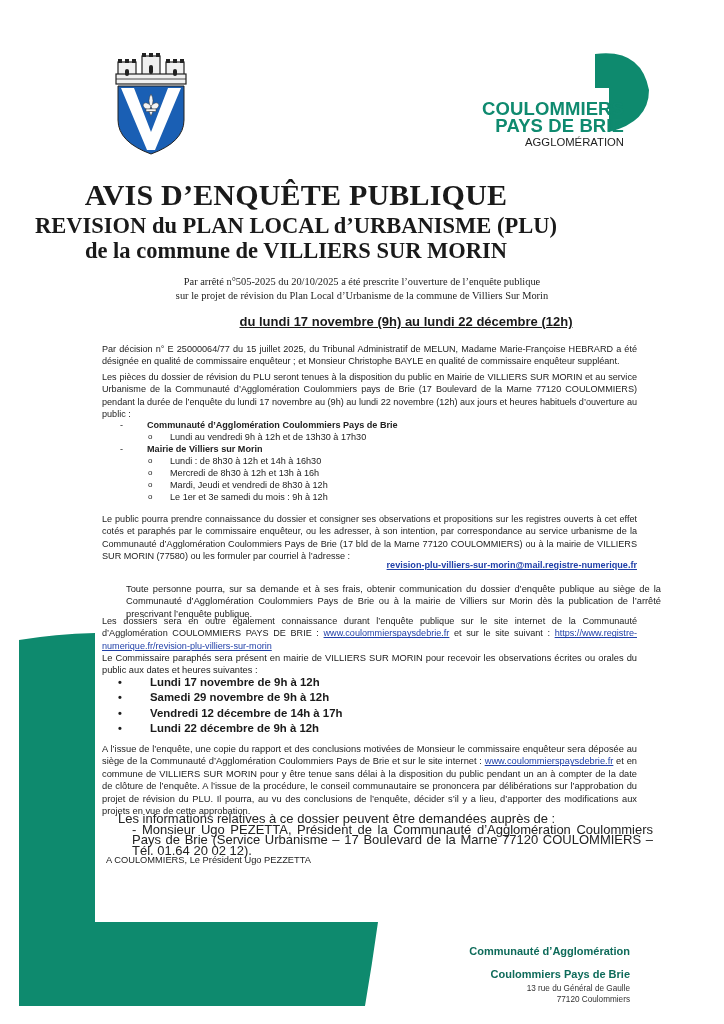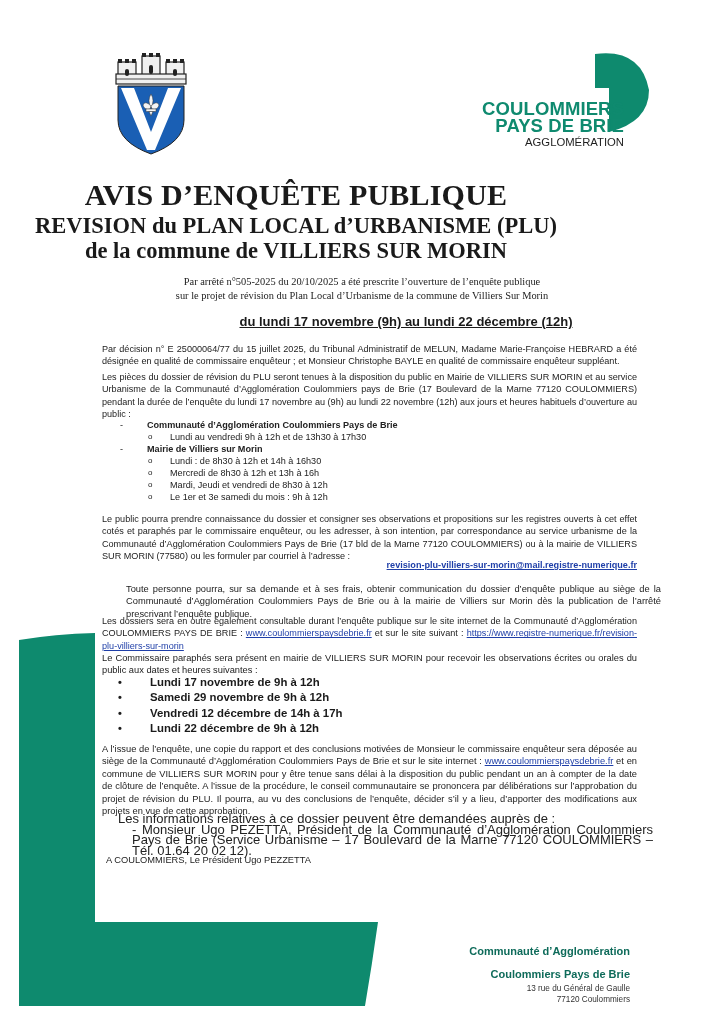--- a/index.html
+++ b/index.html
@@ -146,21 +146,21 @@
 </div>
 
 <div class="para" style="top:513px;">Le public pourra prendre connaissance du dossier et consigner ses observations et propositions sur les registres ouverts à cet effet cotés et paraphés par le commissaire enquêteur, ou les adresser, à son intention, par correspondance au service urbanisme de la Communauté d’Agglomération Coulommiers Pays de Brie (17 bld de la Marne 77120 COULOMMIERS) ou à la mairie de VILLIERS SUR MORIN (77580) ou les formuler par courriel à l’adresse :</div>
 <div class="para" style="top:559px; text-align:right; padding-left:60px; width:475px;font-weight:bold;">
   <span class="link">revision-plu-villiers-sur-morin@mail.registre-numerique.fr</span>
 </div>
 
 <div class="para narrow" style="top:583px;margin-left:24px;">Toute personne pourra, sur sa demande et à ses frais, obtenir communication du dossier d’enquête publique au siège de la Communauté d’Agglomération Coulommiers Pays de Brie ou à la mairie de Villiers sur Morin dès la publication de l’arrêté prescrivant l’enquête publique.</div>
 
 <div class="para" style="top:615px;">
-  <span>Les dossiers sera en outre également consultable durant l’enquête publique sur le site internet de la Communauté d’Agglomération COULOMMIERS PAYS DE BRIE : </span><span class="link">www.coulommierspaysdebrie.fr</span><span> et sur le site suivant : </span><span class="link">https://www.registre-numerique.fr/revision-plu-villiers-sur-morin</span>
+  <span>Les dossiers sera en outre également connaissance durant l’enquête publique sur le site internet de la Communauté d’Agglomération COULOMMIERS PAYS DE BRIE : </span><span class="link">www.coulommierspaysdebrie.fr</span><span> et sur le site suivant : </span><span class="link">https://www.registre-numerique.fr/revision-plu-villiers-sur-morin</span>
 </div>
 
 <div class="para narrow" style="top:652px;">Le Commissaire paraphés sera présent en mairie de VILLIERS SUR MORIN pour recevoir les observations écrites ou orales du public aux dates et heures suivantes :</div>
 
 <div class="bullets" style="top:675px;">
   <div class="bullet-item"><span class="marker">•</span><span>Lundi 17 novembre de 9h à 12h</span></div>
   <div class="bullet-item"><span class="marker">•</span><span>Samedi 29 novembre de 9h à 12h</span></div>
   <div class="bullet-item"><span class="marker">•</span><span>Vendredi 12 décembre de 14h à 17h</span></div>
   <div class="bullet-item"><span class="marker">•</span><span>Lundi 22 décembre de 9h à 12h</span></div>
 </div>

